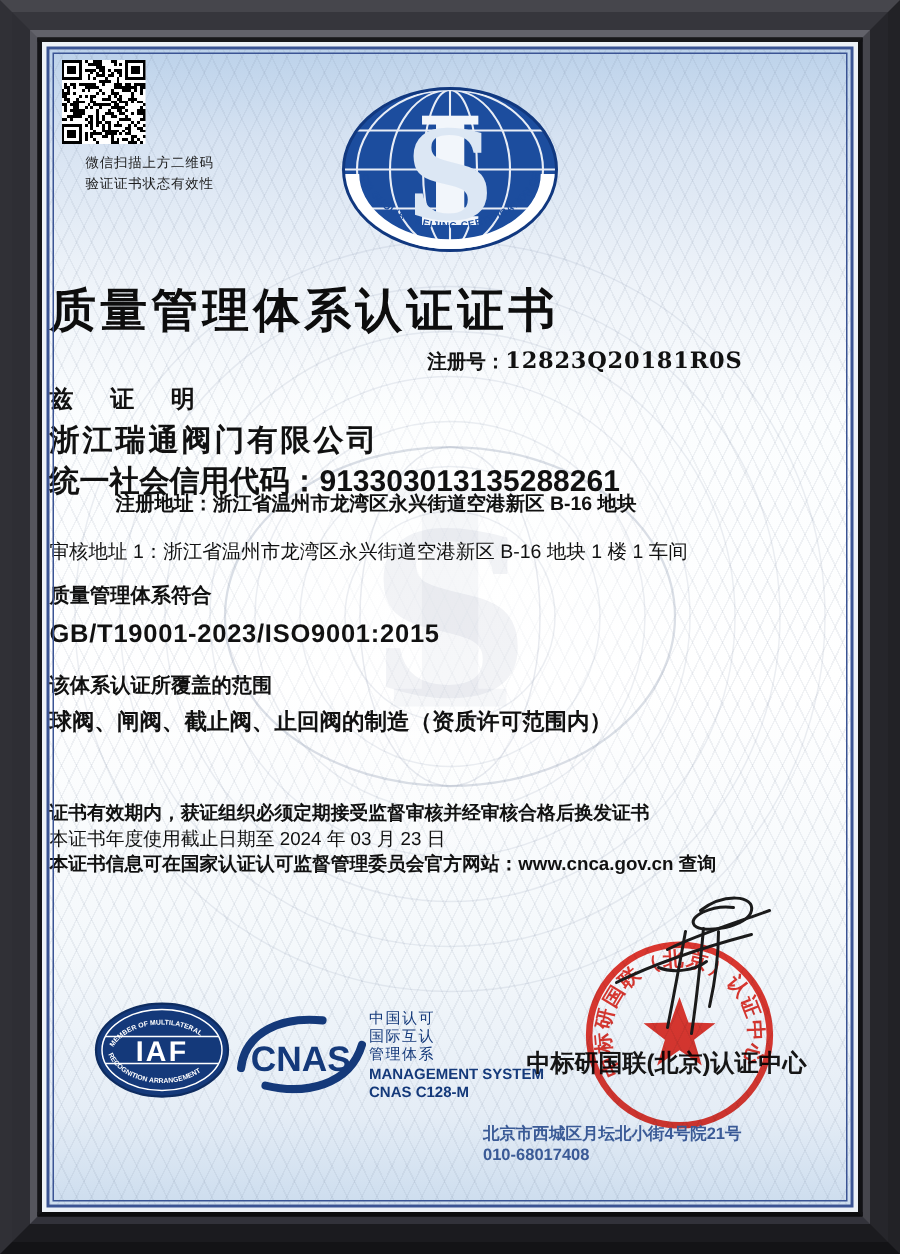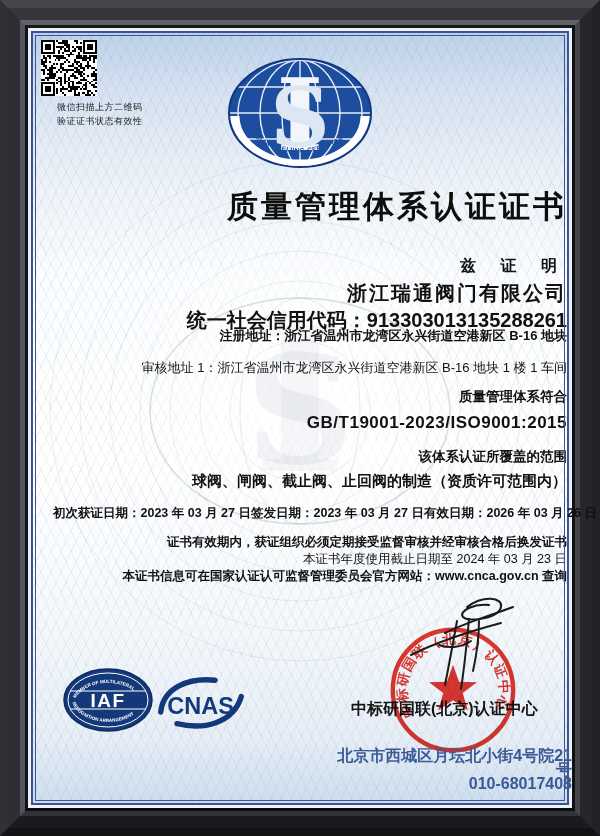--- a/index.html
+++ b/index.html
@@ -19,21 +19,21 @@
   
   .cert{
     inset:31px;border:2px solid #3b5494;
     background:
       radial-gradient(circle 270px at 50% 46%, rgba(255,255,255,.88), rgba(255,255,255,0) 72%),
       repeating-linear-gradient(64deg,  rgba(115,130,155,.10) 0 1px, transparent 1px 9px),
       repeating-linear-gradient(116deg, rgba(115,130,155,.10) 0 1px, transparent 1px 9px),
       linear-gradient(180deg,#bcd2ea 0%,#d7e3f2 8%,#eef3f9 20%,#fbfdfe 32%,#ffffff 55%,#f4f8fb 78%,#e5edf6 92%,#cdddee 100%);
   }
   .cert::after{content:"";position:absolute;inset:2px;border:1px solid #3b5494;pointer-events:none;}
-  .line{position:absolute;left:0;right:0;text-align:right;color:#111;white-space:nowrap;}
+  .line{position:absolute;left:0;right:0;text-align:left;color:#111;white-space:nowrap;}
   
   .title{top:153px;font-size:31px;font-weight:900;letter-spacing:3px;color:#0d0d0d;}
   .regline{top:198px;text-align:right;padding-right:72px;font-size:13px;font-weight:bold;}
   .regno{font-family:"DejaVu Serif","Liberation Serif",serif;font-size:15px;font-weight:bold;letter-spacing:.5px;}
   .certify{top:223px;font-size:16px;font-weight:bold;letter-spacing:10px;}
   .company{top:247px;font-size:20px;font-weight:900;letter-spacing:2px;}
   .code{top:274px;font-size:20px;font-weight:bold;}
   .addr1{top:294px;font-size:13px;font-weight:bold;padding-left:44px;}
   .addr2{top:326px;font-size:13px;font-weight:normal;}
   .addr3{top:328px;font-size:13px;font-weight:bold;}
@@ -45,21 +45,21 @@
   .note1{top:501px;font-size:12.5px;font-weight:bold;}
   .note2{top:518px;font-size:12.5px;font-weight:normal;}
   .note3{top:535px;font-size:12.5px;font-weight:bold;}
   
   .qrblock{left:8px;top:7px;width:140px;color:#1c1c1c;}
   .qrcap{font-size:9px;line-height:14px;letter-spacing:.5px;margin-left:16px;}
   
   .cnaslines{left:213px;top:641px;color:#14397a;font-size:10px;line-height:12.2px;letter-spacing:1px;}
   .cnaslines .en{font-weight:bold;letter-spacing:0;}
   .orgname{left:318px;top:666px;font-size:16px;font-weight:bold;color:#151515;white-space:nowrap;text-align:center;}
-  .footaddr{left:289px;top:716px;width:250px;text-align:right;color:#3a5a96;font-size:16px;line-height:14px;font-weight:bold;}
+  .footaddr{left:289px;top:716px;width:250px;text-align:left;color:#3a5a96;font-size:11px;line-height:14px;font-weight:bold;}
   .stampwrap{mix-blend-mode:multiply;}
 </style>
 </head>
 <body>
 
 <div class="abs f1"></div>
 <div class="abs f2"></div>
 <div class="abs f3"></div>
 <div class="abs f4"></div>
 <div class="abs matte"></div>
@@ -422,35 +422,33 @@
     </g>
     <defs>
         <path id="ringTextPath" d="M 15,57 A 61 46 0 0 0 135,57"></path>
       </defs>
     <text font-size="6.6" font-weight="bold" fill="#1c4d9e" letter-spacing="0.4">
       <textPath href="#ringTextPath" startOffset="2">CSI GUOLIAN BEIJING CERTIFICATION CENTER</textPath>
     </text>
   </svg>
 
   <div class="line title">质量管理体系认证证书</div>
+  <div class="line regline">
+    <span>注册号：</span><span class="regno">12823Q20181R0S</span>
+  </div>
   <div class="line company">浙江瑞通阀门有限公司</div>
   <div class="line certify">兹 证 明</div>
   <div class="line code">统一社会信用代码：913303013135288261</div>
   <div class="line addr1">注册地址：浙江省温州市龙湾区永兴街道空港新区 B-16 地块</div>
   <div class="line addr2">审核地址 1：浙江省温州市龙湾区永兴街道空港新区 B-16 地块 1 楼 1 车间</div>
   <div class="line conform">质量管理体系符合</div>
   <div class="line standard">GB/T19001-2023/ISO9001:2015</div>
   <div class="line scopehead">该体系认证所覆盖的范围</div>
   <div class="line scope">球阀、闸阀、截止阀、止回阀的制造（资质许可范围内）</div>
 
-  <div class="line dates">
-    <span>初次获证日期：2023 年 03 月 27 日</span>
-    <span>签发日期：2023 年 03 月 27 日</span>
-    <span>有效日期：2026 年 03 月 26 日</span>
-  </div>
 
   <div class="line note1">证书有效期内，获证组织必须定期接受监督审核并经审核合格后换发证书</div>
   <div class="line note2">本证书年度使用截止日期至 2024 年 03 月 23 日</div>
   <div class="line note3">本证书信息可在国家认证认可监督管理委员会官方网站：www.cnca.gov.cn 查询</div>
 
   <svg class="abs" style="left:29px;top:634px;" width="92" height="66" viewBox="0 0 92 66">
     <defs>
       <clipPath id="iafclip">
           <ellipse cx="46" cy="33" rx="40" ry="27"></ellipse>
         </clipPath>
@@ -471,20 +469,27 @@
       <textPath href="#iafBot" startOffset="1">RECOGNITION ARRANGEMENT</textPath>
     </text>
   </svg>
 
   <svg class="abs" style="left:125px;top:642px;" width="86" height="54" viewBox="0 0 95 58">
     <path d="M 3,40 C 6,13 34,2 63,5" fill="none" stroke="#14397a" stroke-width="6" stroke-linecap="round"></path>
     <path d="M 21,53 C 50,60 83,53 92,23" fill="none" stroke="#14397a" stroke-width="6" stroke-linecap="round"></path>
     <text x="47" y="42" text-anchor="middle" font-size="26" font-weight="bold" fill="#14397a">CNAS</text>
   </svg>
 
+  <div class="abs cnaslines">
+    <div>中国认可</div>
+    <div>国际互认</div>
+    <div>管理体系</div>
+    <div class="en">MANAGEMENT SYSTEM</div>
+    <div class="en">CNAS C128-M</div>
+  </div>
 
   <div class="abs orgname">中标研国联(北京)认证中心</div>
 
   <svg class="abs stampwrap" style="left:352px;top:589px;" width="136" height="136" viewBox="0 0 140 140">
     <g opacity="0.9">
       <circle cx="70" cy="70" r="62" fill="none" stroke="#e2231a" stroke-width="4.5"></circle>
       <polygon points="70,44 76.2,61.5 94.7,62 80,73.2 85.3,91 70,80.5 54.7,91 60,73.2 45.3,62 63.8,61.5" fill="#e2231a"></polygon>
       <defs>
           <path id="stampArc" d="M 29.5,96 A 48 48 0 1 1 110.5,96"></path>
         </defs>

